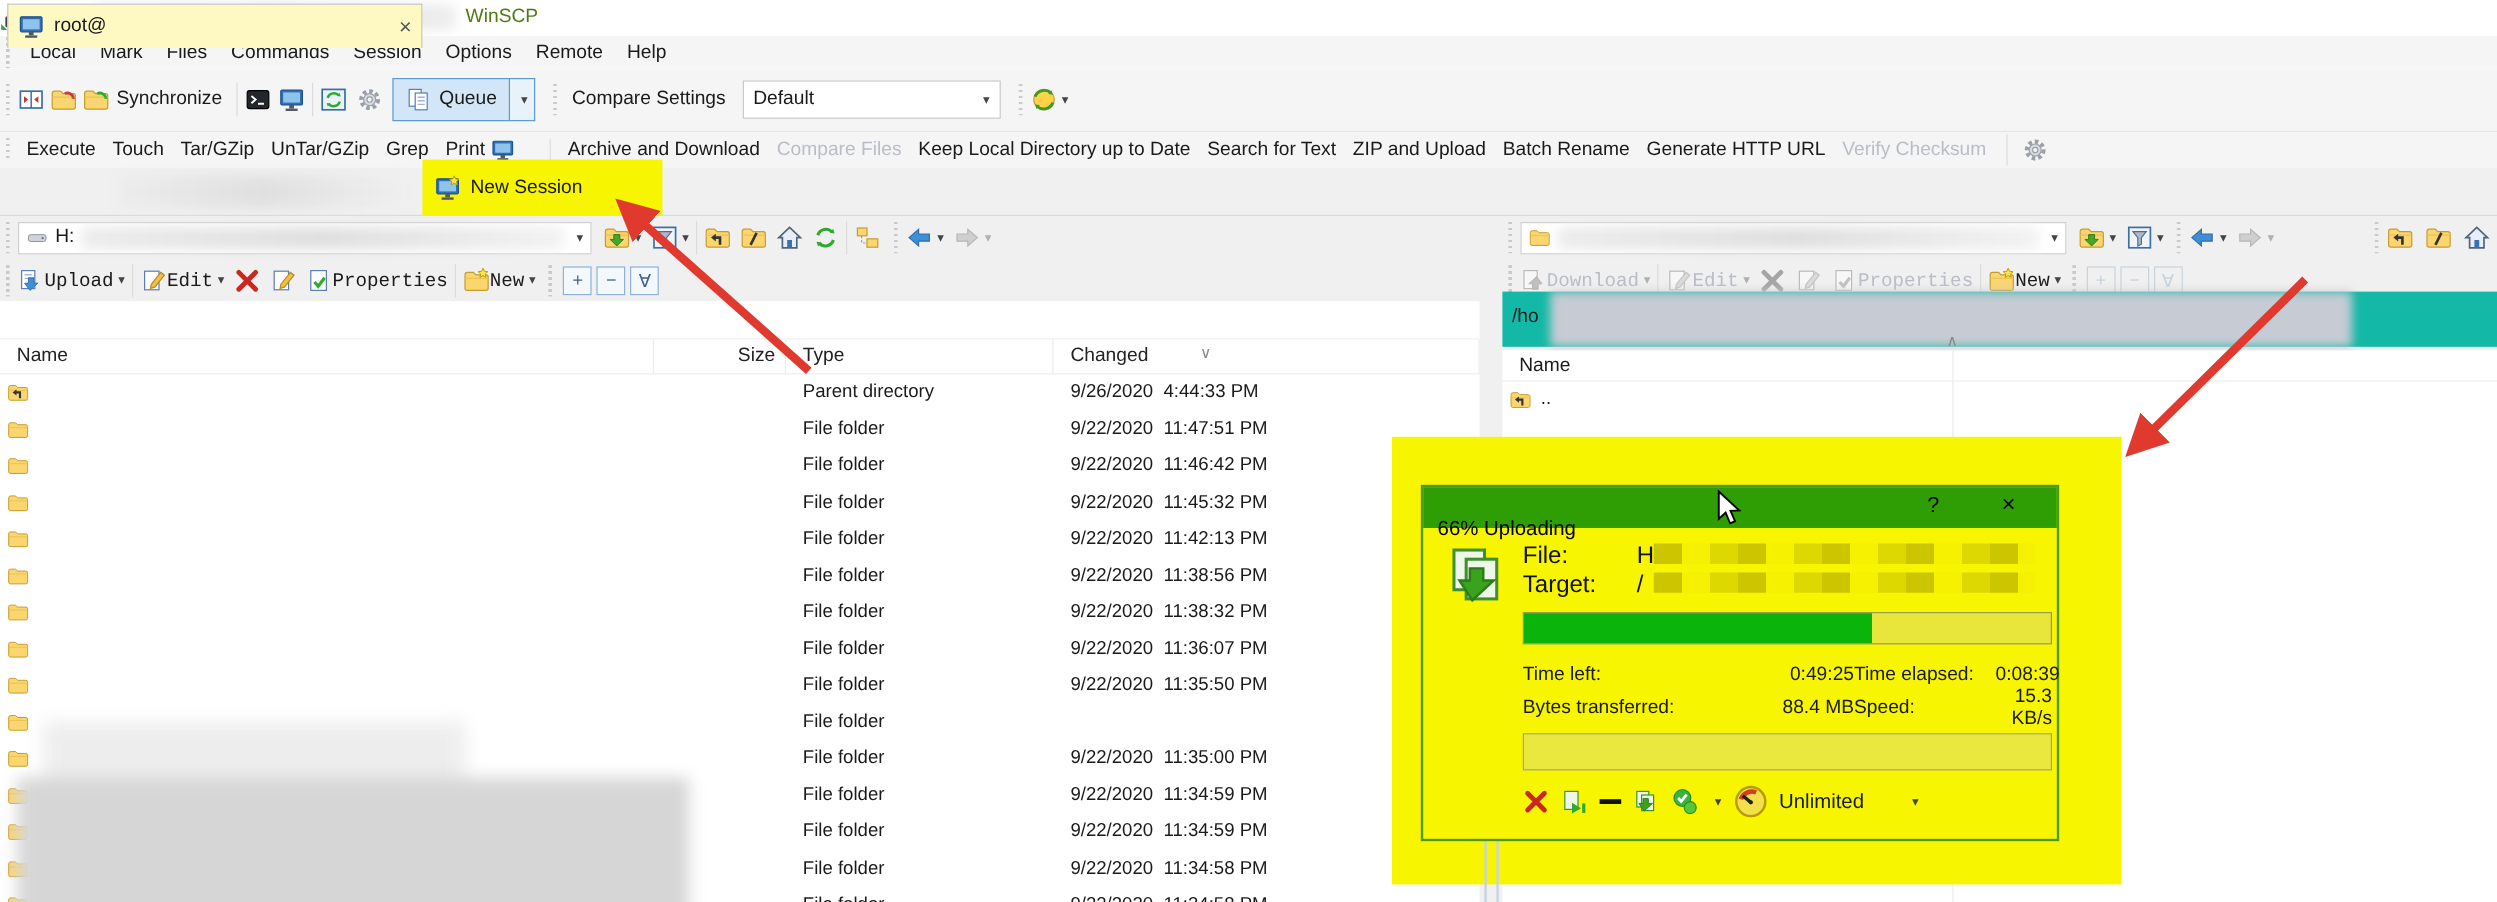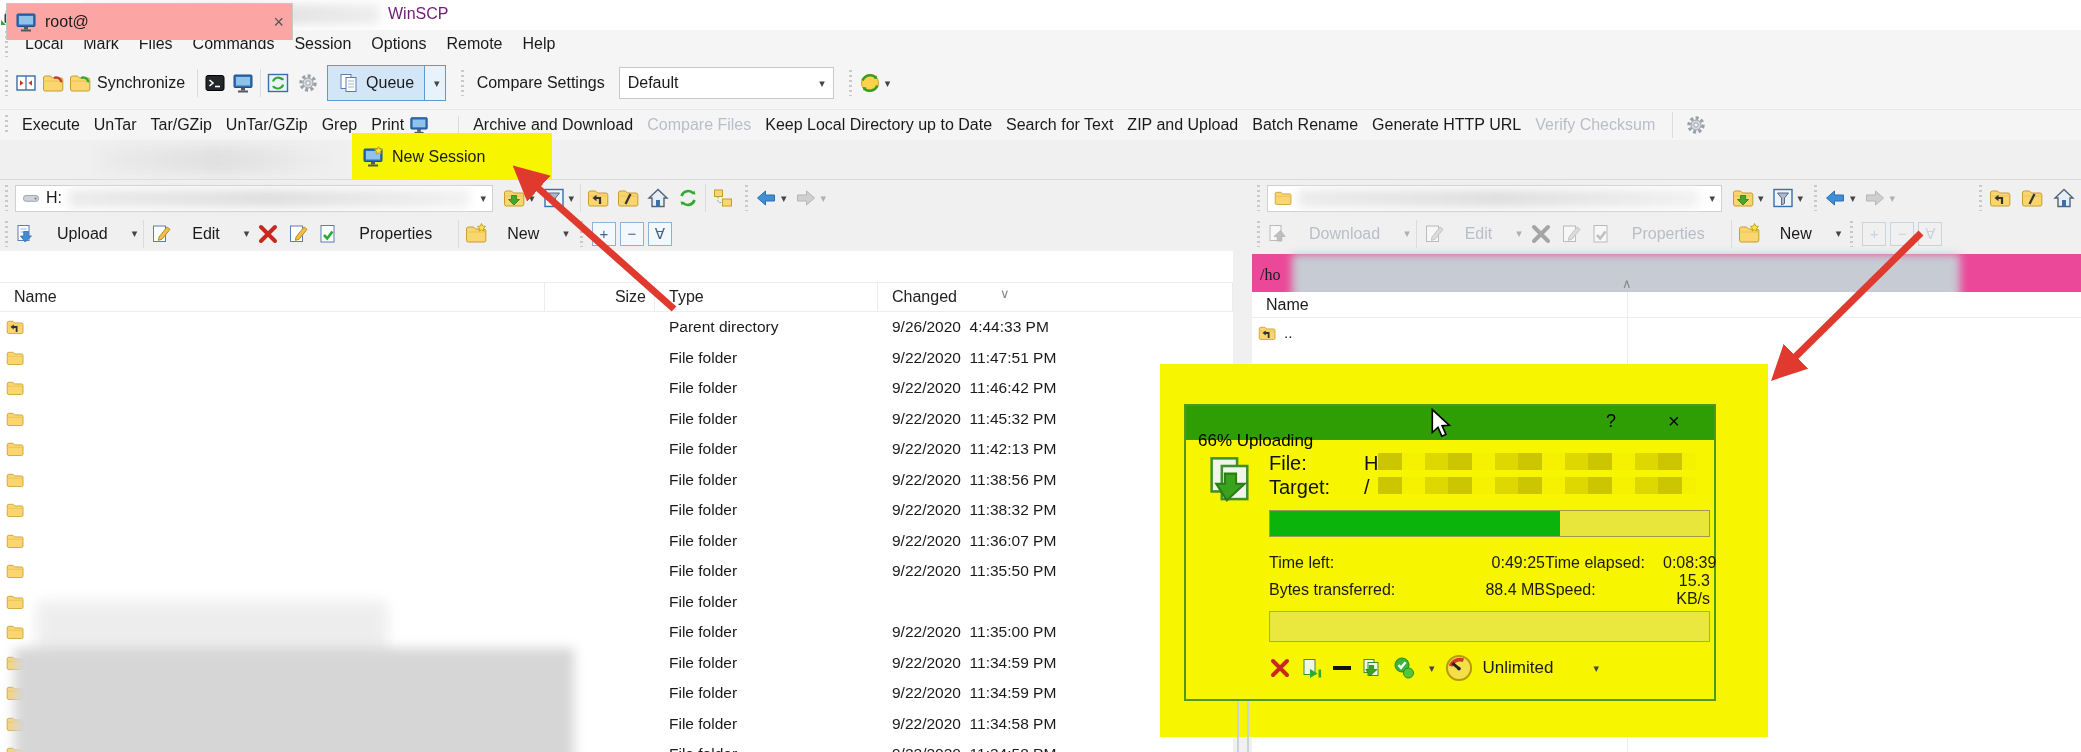--- a/index.html
+++ b/index.html
@@ -14,21 +14,21 @@
   .ico { width:22px; height:22px; display:inline-block; vertical-align:middle; flex:0 0 auto; }
   .ico16 { width:18px; height:18px; }
   .caret { font-size:11px; color:#444; margin-left:4px; }
   .caret-dis { color:#b0b0b0; }
 
   
   #titlebar { left:0; top:0; width:2081px; height:30px; background:#fff; }
   #titlebar .t-app { margin-left:6px; }
   .blurblob { filter:blur(5px); border-radius:3px; }
   #title-blur { left:80px; top:4px; width:300px; height:21px; background:linear-gradient(90deg,#e9e9e9,#dcdcdc,#eee); }
-  .t-brand { color:#701a75; position:absolute; left:388px; top:5px; }
+  .t-brand { color:#4d7c0f; position:absolute; left:388px; top:5px; }
 
   
   #menubar { left:0; top:30px; width:2081px; height:27px; background:#f5f5f5; }
   .menu-item { padding:3px 10px; }
 
   
   #toolbar1 { left:0; top:57px; width:2081px; height:53px; background:#f5f5f5; border-bottom:1px solid #e6e6e6; }
   .tb-label { margin:0 6px; }
   #queue-btn { display:flex; align-items:center; gap:6px; background:#d3e6f8; border:1px solid #5b9bd5;
     padding:4px 10px; height:36px; }
@@ -40,37 +40,37 @@
   #cmdbar { left:0; top:110px; width:2081px; height:30px; background:#f5f5f5; }
   .cmd { margin:0 7px; white-space:nowrap; display:inline-flex; align-items:center; gap:5px; }
   .cmd[data-enabled="false"] { color:#b9bdc6; }
   .cmd[data-sep="true"] { border-left:1px solid #dcdcdc; padding-left:14px; margin-left:22px; }
   .cmd .after { display:none; width:20px; height:20px; }
   .cmd[data-icon="monitor"] .after { display:inline-block; }
   #cmdbar-gear { margin-left:10px; border-left:1px solid #dcdcdc; padding-left:12px; height:26px; display:flex; align-items:center; }
 
   
   #tabbar { left:0; top:140px; width:2081px; height:40px; background:#f0f0f0; border-bottom:1px solid #dadada; }
-  #tab-active { position:absolute; left:6px; top:3px; width:287px; height:37px; background:#fca5a5;
+  #tab-active { position:absolute; left:6px; top:3px; width:346px; height:37px; background:#fef9c3;
     border:1px solid #c8c8c8; border-bottom:none; display:flex; align-items:center; padding:0 8px; gap:8px; }
   #tab1-blur { left:100px; top:146px; width:238px; height:28px; background:linear-gradient(90deg,#ececec,#e0e0e0,#efefef); }
   #tab-close { margin-left:auto; color:#555; font-size:18px; }
   #newsession-hl { left:352px; top:133px; width:200px; height:47px; background:#f8f500; z-index:5; }
   #tab-new { position:absolute; left:362px; top:146px; display:flex; align-items:center; gap:8px; z-index:6; }
 
   
   #workspace { left:0; top:180px; width:2081px; height:572px; background:#f0f0f0; }
   .nav-row { height:36px; display:flex; align-items:center; }
   .cmd-row { height:35px; display:flex; align-items:center; }
   .combo { background:#fff; border:1px solid #d0d0d0; height:27px; display:flex; align-items:center; padding:0 6px; gap:6px; }
   .combo .cblur { height:19px; flex:1; background:linear-gradient(90deg,#ececec,#dfdfdf,#f2f2f2); }
   .btn-sq { width:24px; height:24px; border:1px solid #8fb0d8; color:#44618a; background:#f3f8fd;
     display:inline-flex; align-items:center; justify-content:center; font-size:15px; margin:0 2px; }
   .btn-sq.dis { border-color:#c9d2dd; color:#c9d2dd; background:transparent; }
-  .tool-label { margin:0 20px; }
+  .tool-label { margin:0 0;font-family:Liberation Mono, monospace; }
   .dis-label { color:#b9bdc6; }
   .gray-ico { filter:grayscale(1) opacity(.45); }
 
   
   #local-panel { left:0; top:0; width:1233px; height:572px; }
   #local-pathband { position:absolute; left:0; top:71px; width:1233px; height:32px; background:#fff; border-bottom:1px solid #ededed; }
   #local-list { position:absolute; left:0; top:103px; width:1233px; height:469px; background:#fff; }
   .hdr-row, .frow { display:grid; grid-template-columns:545px 110px 223px 355px; align-items:center; }
   .hdr-row { height:29px; border-bottom:1px solid #ededed; color:#222; }
   .hdr-row .hc { padding-left:14px; border-right:1px solid #ececec; height:100%; display:flex; align-items:center; }
@@ -80,21 +80,21 @@
   .frow .c.name { display:flex; align-items:center; gap:6px; padding-left:6px; }
   .sort-caret { position:absolute; font-size:13px; color:#888; }
 
   #names-blur-top { left:36px; top:421px; width:352px; height:150px; background:#ececec; filter:blur(7px); opacity:.9; z-index:2; }
   #names-blur-gray { left:14px; top:468px; width:560px; height:285px; background:#d6d6d6; filter:blur(6px); z-index:2; }
   
   .splitline { position:absolute; top:250px; width:2px; height:502px; background:#c7d3e0; z-index:21; }
 
   
   #remote-panel { left:1252px; top:0; width:829px; height:572px; }
-  #remote-pathband { position:absolute; left:0; top:74px; width:829px; height:46px; background:#ec4899;font-family:Liberation Serif, serif; }
+  #remote-pathband { position:absolute; left:0; top:63px; width:829px; height:46px; background:#14b8a6; }
   #remote-path-blur { position:absolute; left:40px; top:0; width:668px; height:46px; background:#c6cbd4; filter:blur(4px); }
   #remote-list { position:absolute; left:0; top:112px; width:829px; height:460px; background:#fff; }
   #remote-hdr { height:26px; border-bottom:1px solid #ededed; display:flex; align-items:center; padding-left:14px; }
   .rrow { height:30px; display:flex; align-items:center; gap:8px; padding-left:6px; font-size:15.5px; }
   #remote-colsep { position:absolute; left:375px; top:112px; width:1px; height:460px; background:#ececec; }
 
   
   #dlg-hl { left:1160px; top:364px; width:608px; height:373px; background:#f8f500; z-index:20; }
   #upload-dialog { left:1184px; top:404px; width:532px; height:297px; z-index:22; border:2px solid #4f9a1e; background:#f8f500; }
   #dlg-title { height:34px; background:#2e9e04; display:flex; align-items:center; padding:0 12px; color:#000; }
@@ -353,21 +353,21 @@
   <span class="caret">▾</span>
 </div>
 
 <div id="cmdbar" class="abs flex">
   <span class="grip" style="height:20px"></span>
   <span style="display:flex;align-items:center">
       <span class="cmd" data-enabled="true" data-sep="false" data-icon="">
         <span>Execute</span>
       </span>
       <span class="cmd" data-enabled="true" data-sep="false" data-icon="">
-        <span>UnTar</span>
+        <span>Touch</span>
       </span>
       <span class="cmd" data-enabled="true" data-sep="false" data-icon="">
         <span>Tar/GZip</span>
       </span>
       <span class="cmd" data-enabled="true" data-sep="false" data-icon="">
         <span>UnTar/GZip</span>
       </span>
       <span class="cmd" data-enabled="true" data-sep="false" data-icon="">
         <span>Grep</span>
       </span>

